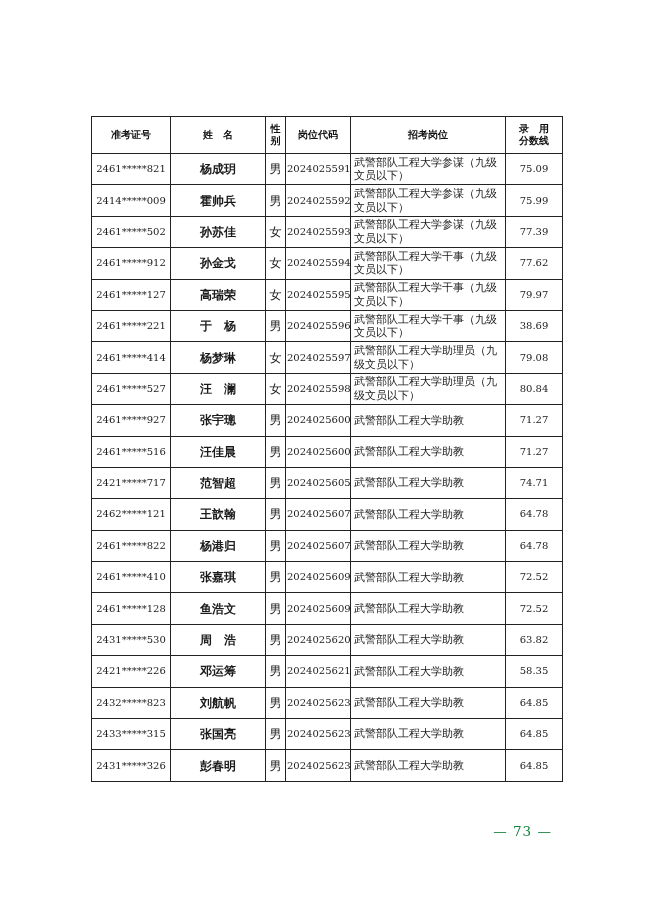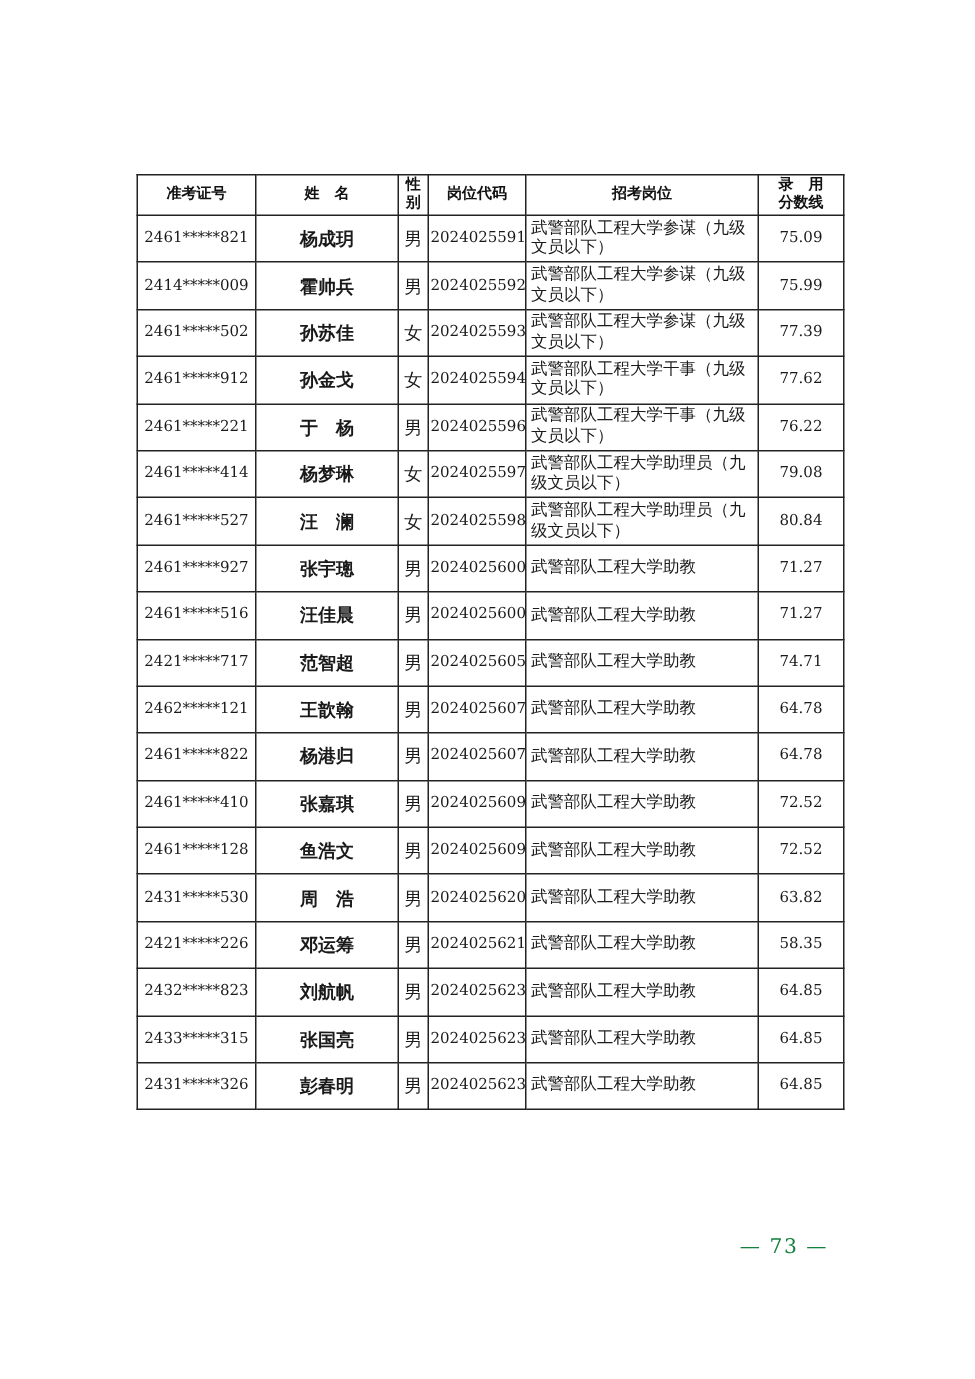--- a/index.html
+++ b/index.html
@@ -28,21 +28,21 @@
     border-collapse: collapse;
     table-layout: fixed;
   }
   table.score-table th,
   table.score-table td {
     border: 1px solid #222222;
     vertical-align: middle;
     overflow: hidden;
   }
   table.score-table thead tr {
-    height: 27px;
+    height: 37px;
   }
   table.score-table tbody tr {
     height: 31.4px;
   }
   th.hdr {
     font-family: "DejaVu Sans", "Liberation Sans", sans-serif;
     font-weight: 700;
     font-size: 10px;
     line-height: 12px;
     text-align: center;
@@ -140,26 +140,34 @@
         </tr>
         <tr>
           <td class="cell cell-id">2461*****912</td>
           <td class="cell cell-name">孙金戈</td>
           <td class="cell cell-gender">女</td>
           <td class="cell cell-code">2024025594</td>
           <td class="cell cell-position">武警部队工程大学干事（九级文员以下）</td>
           <td class="cell cell-score">77.62</td>
         </tr>
         <tr>
+          <td class="cell cell-id">2461*****127</td>
+          <td class="cell cell-name">高瑞荣</td>
+          <td class="cell cell-gender">女</td>
+          <td class="cell cell-code">2024025595</td>
+          <td class="cell cell-position">武警部队工程大学干事（九级文员以下）</td>
+          <td class="cell cell-score">79.97</td>
+        </tr>
+        <tr>
           <td class="cell cell-id">2461*****221</td>
           <td class="cell cell-name">于　杨</td>
           <td class="cell cell-gender">男</td>
           <td class="cell cell-code">2024025596</td>
           <td class="cell cell-position">武警部队工程大学干事（九级文员以下）</td>
-          <td class="cell cell-score">76.22</td>
+          <td class="cell cell-score">38.69</td>
         </tr>
         <tr>
           <td class="cell cell-id">2461*****414</td>
           <td class="cell cell-name">杨梦琳</td>
           <td class="cell cell-gender">女</td>
           <td class="cell cell-code">2024025597</td>
           <td class="cell cell-position">武警部队工程大学助理员（九级文员以下）</td>
           <td class="cell cell-score">79.08</td>
         </tr>
         <tr>

